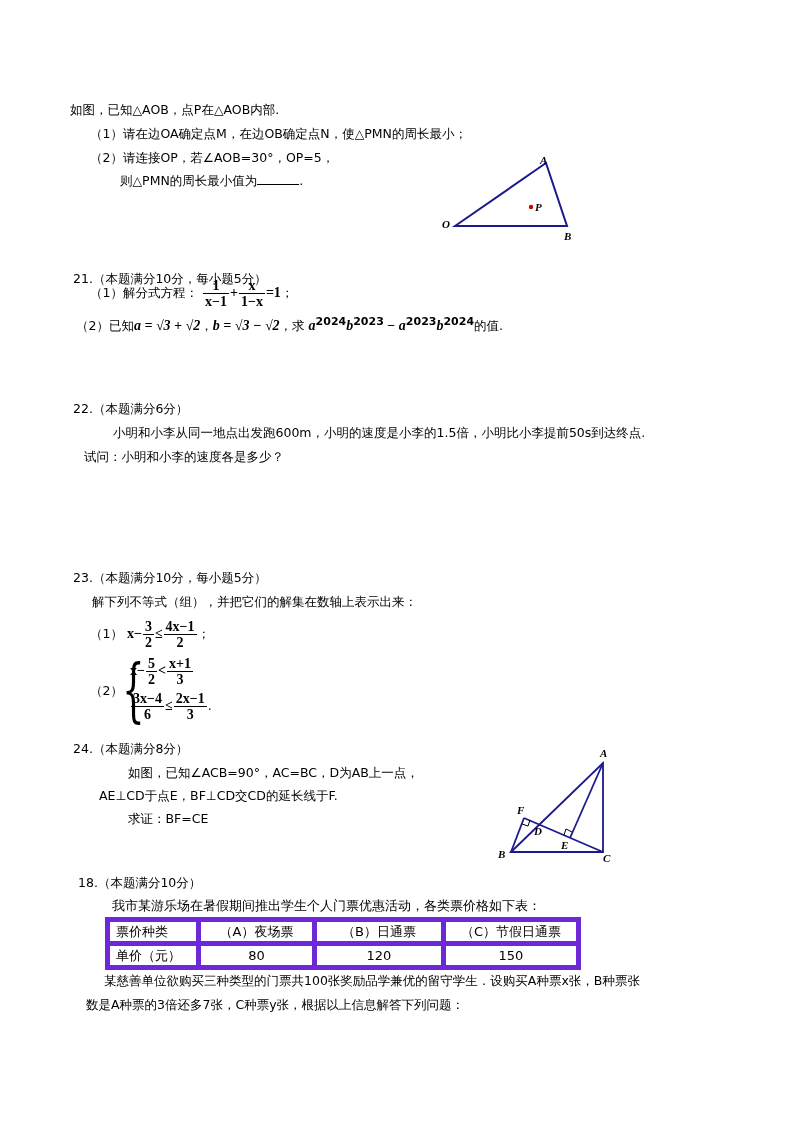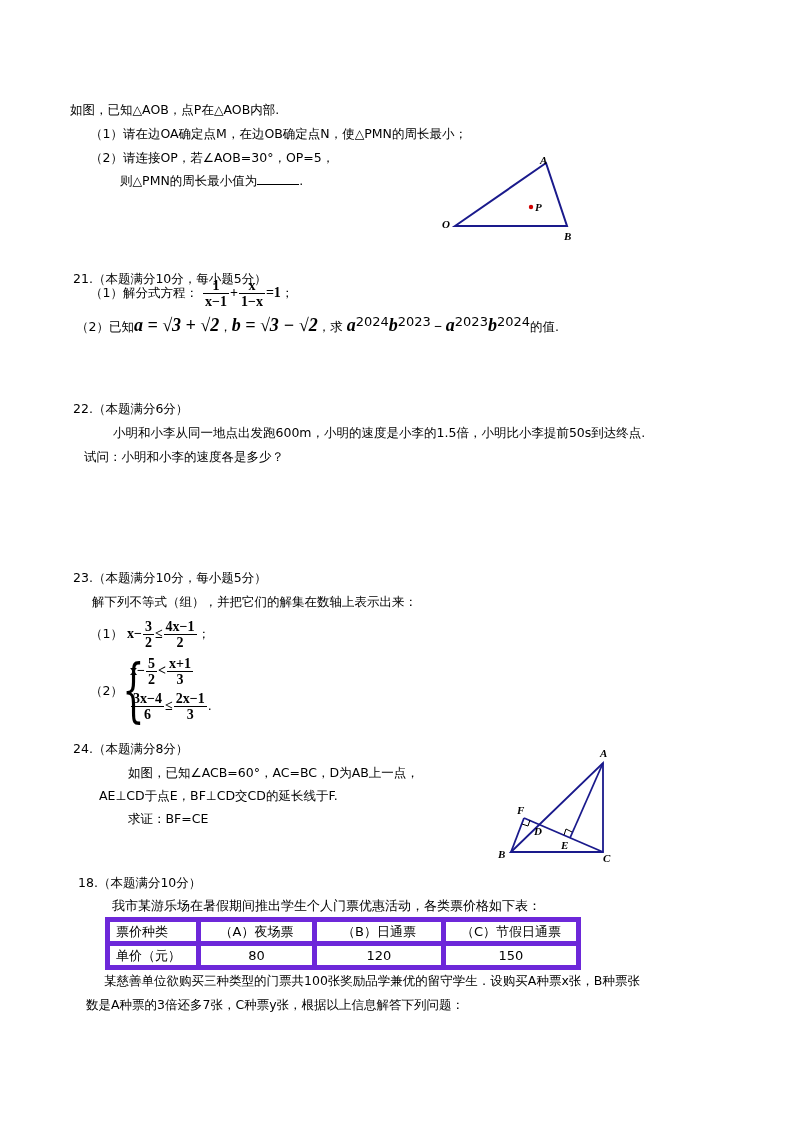--- a/index.html
+++ b/index.html
@@ -1,24 +1,24 @@
 <!DOCTYPE html>
 <html><head>
 <meta charset="utf-8">
 <style>
   html,body{margin:0;padding:0;background:#fff;}
   body{width:794px;height:1123px;position:relative;overflow:hidden;
        font-family:"DejaVu Sans","Liberation Sans",sans-serif;color:#000;font-size:12.5px;}
   .ln{position:absolute;white-space:nowrap;line-height:16px;}
   .m{font-family:"Liberation Serif","DejaVu Serif",serif;font-weight:bold;font-size:14px;}
-  .mi{font-family:"Liberation Serif","DejaVu Serif",serif;font-weight:bold;font-style:italic;font-size:18px;margin-top:32px;}
+  .mi{font-family:"Liberation Serif","DejaVu Serif",serif;font-weight:bold;font-style:italic;font-size:14px;margin-top:32px;}
   .frac{display:inline-block;vertical-align:middle;text-align:center;margin:0 1px;}
   .frac>span{display:block;line-height:15px;padding:0 2px;}
   .frac>span.num{border-bottom:1.2px solid #000;}
-  sup{font-size:13px;font-weight:normal;}
+  sup{font-size:11px;font-weight:bold;}
   .blank{display:inline-block;width:42px;border-bottom:1px solid #000;height:12px;vertical-align:baseline;}
   .brace{position:absolute;font-family:"DejaVu Serif",serif;font-size:70px;line-height:70px;transform:scaleX(0.5);}
   table.price{position:absolute;left:105px;top:917px;border-collapse:collapse;font-size:13px;}
   table.price td{border:5px solid #6d28d9;height:19px;padding:0 6px;line-height:19px;}
   table.price td.c{text-align:center;}
   svg text{font-family:"Liberation Serif",serif;font-style:italic;font-weight:bold;font-size:11px;}
 </style>
 </head>
 <body>
 
@@ -61,21 +61,21 @@
 <div class="ln" style="left:90px;top:683px;">（2）</div>
 <div class="brace" style="left:111px;top:655px;">{</div>
 <div class="ln" style="left:130px;top:653px;line-height:36px;">
   <span class="m">x−</span><span class="frac m"><span class="num">5</span><span>2</span></span><span class="m">&lt;</span><span class="frac m"><span class="num">x+1</span><span>3</span></span>
 </div>
 <div class="ln" style="left:130px;top:688px;line-height:36px;">
   <span class="frac m"><span class="num">3x−4</span><span>6</span></span><span class="m">≤</span><span class="frac m"><span class="num">2x−1</span><span>3</span></span><span>.</span>
 </div>
 
 <div class="ln" style="left:73px;top:741px;">24.（本题满分8分）</div>
-<div class="ln" style="left:128px;top:765px;">如图，已知∠ACB=60°，AC=BC，D为AB上一点，</div>
+<div class="ln" style="left:128px;top:765px;">如图，已知∠ACB=90°，AC=BC，D为AB上一点，</div>
 <div class="ln" style="left:99px;top:788px;">AE⊥CD于点E，BF⊥CD交CD的延长线于F.</div>
 <div class="ln" style="left:128px;top:811px;">求证：BF=CE</div>
 
 <svg style="position:absolute;left:490px;top:745px;" width="135" height="120" viewBox="0 0 135 120">
   <g stroke="#1a1a8c" stroke-width="1.8" fill="none">
     <polygon points="21,107 113,18 113,107"></polygon>
     <line x1="113" y1="107" x2="34" y2="73"></line>
     <line x1="21" y1="107" x2="34" y2="73"></line>
     <line x1="113" y1="18" x2="80" y2="93"></line>
   </g>

